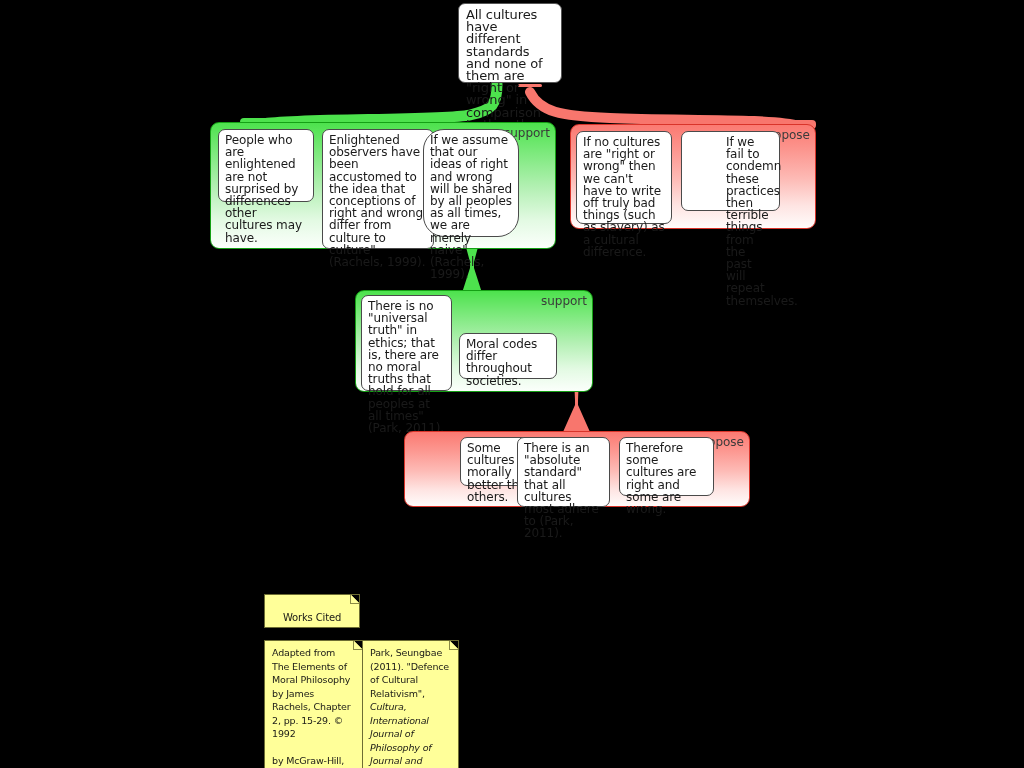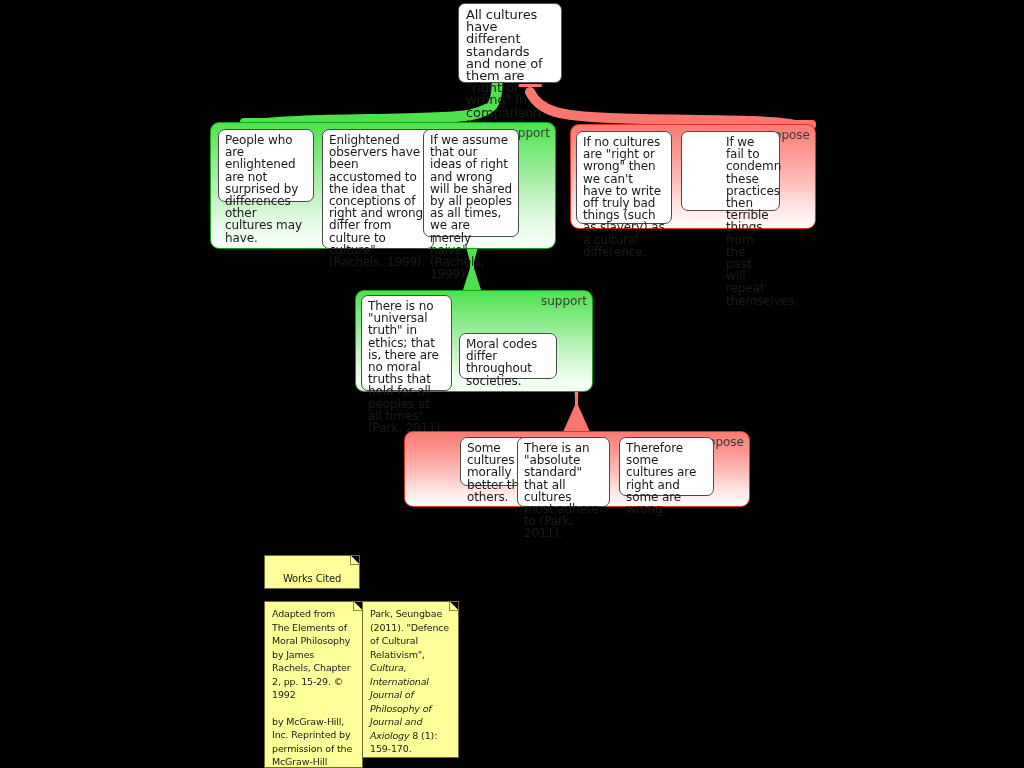--- a/index.html
+++ b/index.html
@@ -79,20 +79,21 @@
   .sticky {
     position: absolute;
     background: #ffff99;
     border: 1px solid #6d6d33;
     font-family: "DejaVu Sans", sans-serif;
     font-size: 9.5px;
     line-height: 13.5px;
     color: #20201a;
     padding: 5px 7px 4px 7px;
     letter-spacing: -0.15px;
+    margin-top: 39px;
   }
   .sticky .fold {
     position: absolute;
     top: 0; right: 0;
     width: 9px; height: 9px;
     background: linear-gradient(225deg, #000000 0%, #000000 48%, #cccc77 50%, #ffff99 52%);
     border-left: 1px solid #8a8a45;
     border-bottom: 1px solid #8a8a45;
   }
   .sticky.title {
@@ -131,21 +132,21 @@
 
   <div class="group support" style="left:210px; top:122px; width:346px; height:127px;">
     <span class="group-label">support</span>
   </div>
   <div class="card" style="left:218px; top:129px; width:96px; height:73px;">
     <span>People who are enlightened are not surprised by differences other cultures may have.</span>
   </div>
   <div class="card" style="left:322px; top:129px; width:112px; height:120px;">
     <span>Enlightened observers have been accustomed to the idea that conceptions of right and wrong differ from culture to culture" (Rachels, 1999).</span>
   </div>
-  <div class="card" style="left:423px; top:129px; width:96px; height:108px;">
+  <div class="card" style="left:423px; top:129px; width:96px; height:108px;border-radius:21px;">
     <span>If we assume that our ideas of right and wrong will be shared by all peoples as all times, we are merely naive" (Rachels, 1999).</span>
   </div>
 
   <div class="group oppose" style="left:570px; top:124px; width:246px; height:105px;">
     <span class="group-label">oppose</span>
   </div>
   <div class="card" style="left:576px; top:131px; width:96px; height:93px;">
     <span>If no cultures are "right or wrong" then we can't have to write off truly bad things (such as slavery) as a cultural difference.</span>
   </div>
   <div class="card" style="left:681px; top:131px; width:99px; height:80px;padding-left:44px;">

